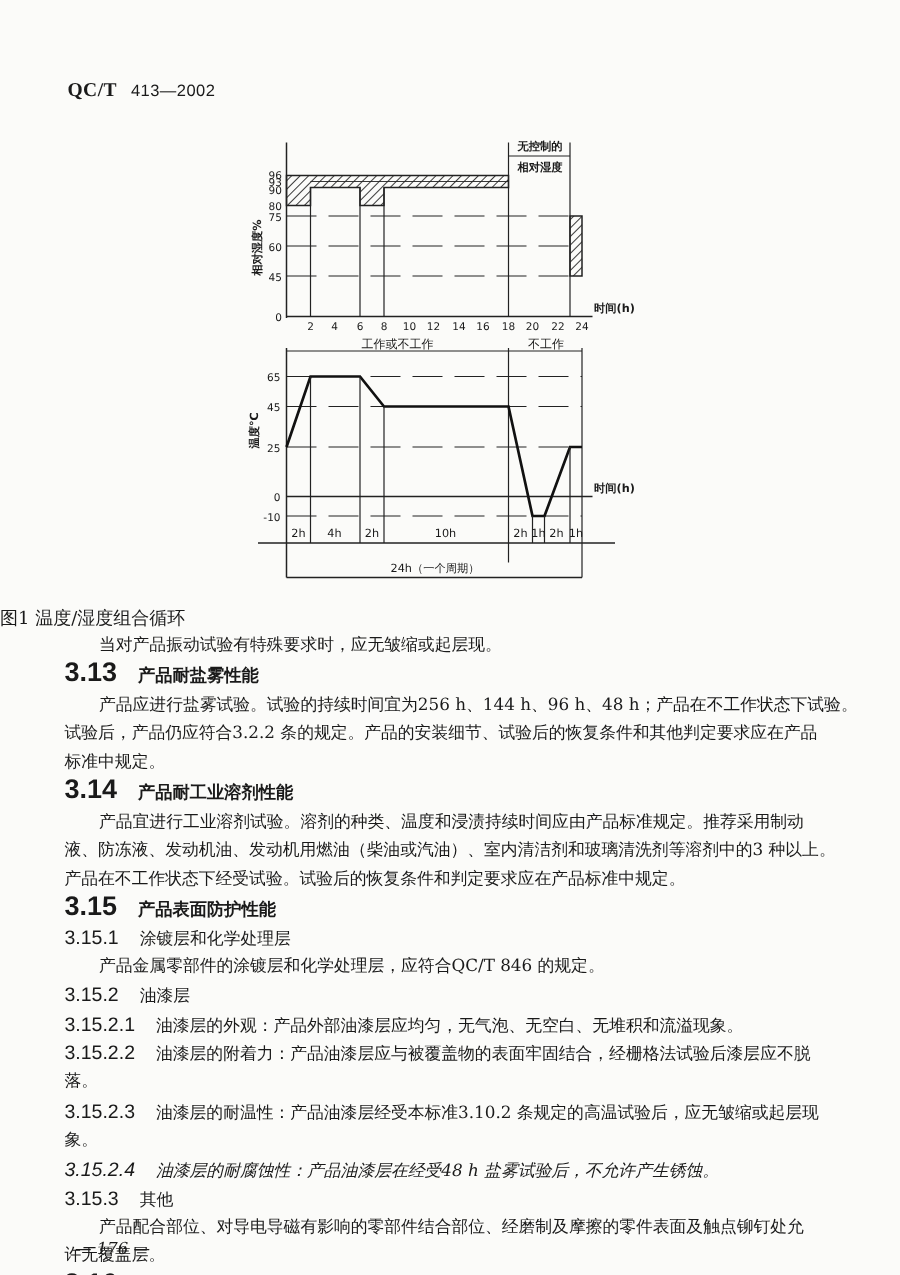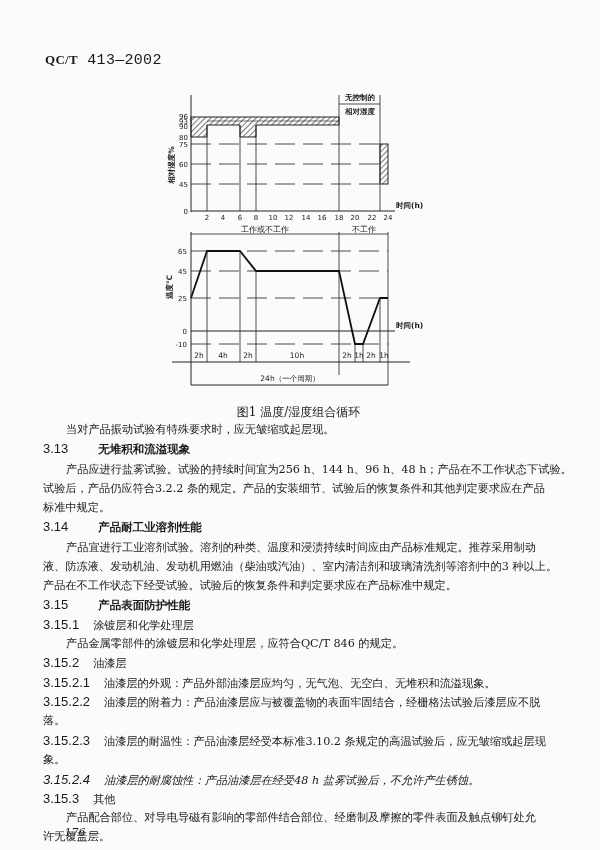--- a/index.html
+++ b/index.html
@@ -1,27 +1,27 @@
 <!DOCTYPE html>
 <html><head>
 <meta charset="utf-8">
 <style>
   html, body { margin:0; padding:0; }
   body { width:600px; height:850px; background:#fbfbf9; position:relative; overflow:hidden;
          font-family:"DejaVu Serif","Liberation Serif",serif; color:#1a1a1a; }
   .abs { position:absolute; }
   .hdr { left:45px; top:52px; font-size:13px; font-weight:bold; font-family:"Liberation Serif",serif; letter-spacing:0.3px; }
-  .hdr .num { font-family:Liberation Mono, monospace; font-weight:normal; font-size:15px; }
+  .hdr .num { font-family:Liberation Sans, sans-serif; font-weight:normal; font-size:11px; }
   svg text { font-family:"DejaVu Sans","Liberation Sans",sans-serif; fill:#1a1a1a; }
-  .caption { left:0; width:597px; top:404px; text-align:center; font-size:12px; }
+  .caption { left:0; width:597px; top:404px; text-align:left; font-size:12px; }
   .body { left:43px; width:520px; font-size:11.2px; line-height:19px; }
   .line { position:absolute; left:0; white-space:nowrap; }
   .ind { padding-left:23px; }
   .sec { font-weight:bold; font-family:"DejaVu Sans","Liberation Sans",sans-serif; font-size:11.5px; }
-  .sec .sn { font-weight:normal; font-family:"Liberation Sans",sans-serif; font-size:13px; margin-right:30px; }
+  .sec .sn { font-weight:bold; font-family:"Liberation Sans",sans-serif; font-size:18px; margin-right:14px; }
   .sub .sn { font-family:"Liberation Sans",sans-serif; font-size:13px; margin-right:14px; }
   .pnum { left:50px; top:826px; font-size:11px; font-style:italic; }
 </style>
 </head>
 <body>
 
 <div class="abs hdr">
   <span>QC/T</span>
   <span class="num" style="margin-left:6px;">413—2002</span>
 </div>
@@ -137,21 +137,21 @@
   <text x="172" y="287" font-size="7.5" font-weight="bold" transform="rotate(-90 172 287)" text-anchor="middle">温度℃</text>
   <text x="396" y="328" font-size="7.5" font-weight="bold">时间(h)</text>
 </svg>
 
 <div class="abs caption">图1   温度/湿度组合循环</div>
 
 <div class="abs body" style="top:420px;">
   <div class="line ind" style="top:0px;">当对产品振动试验有特殊要求时，应无皱缩或起层现。</div>
 
   <div class="line sec" style="top:19px;">
-    <span class="sn">3.13</span><span>无堆积和流溢现象</span>
+    <span class="sn">3.13</span><span>产品耐盐雾性能</span>
   </div>
   <div class="line ind" style="top:40px;">产品应进行盐雾试验。试验的持续时间宜为256 h、144 h、96 h、48 h；产品在不工作状态下试验。</div>
   <div class="line" style="top:59px;">试验后，产品仍应符合3.2.2 条的规定。产品的安装细节、试验后的恢复条件和其他判定要求应在产品</div>
   <div class="line" style="top:78px;">标准中规定。</div>
 
   <div class="line sec" style="top:97px;">
     <span class="sn">3.14</span><span>产品耐工业溶剂性能</span>
   </div>
   <div class="line ind" style="top:118px;">产品宜进行工业溶剂试验。溶剂的种类、温度和浸渍持续时间应由产品标准规定。推荐采用制动</div>
   <div class="line" style="top:137px;">液、防冻液、发动机油、发动机用燃油（柴油或汽油）、室内清洁剂和玻璃清洗剂等溶剂中的3 种以上。</div>

